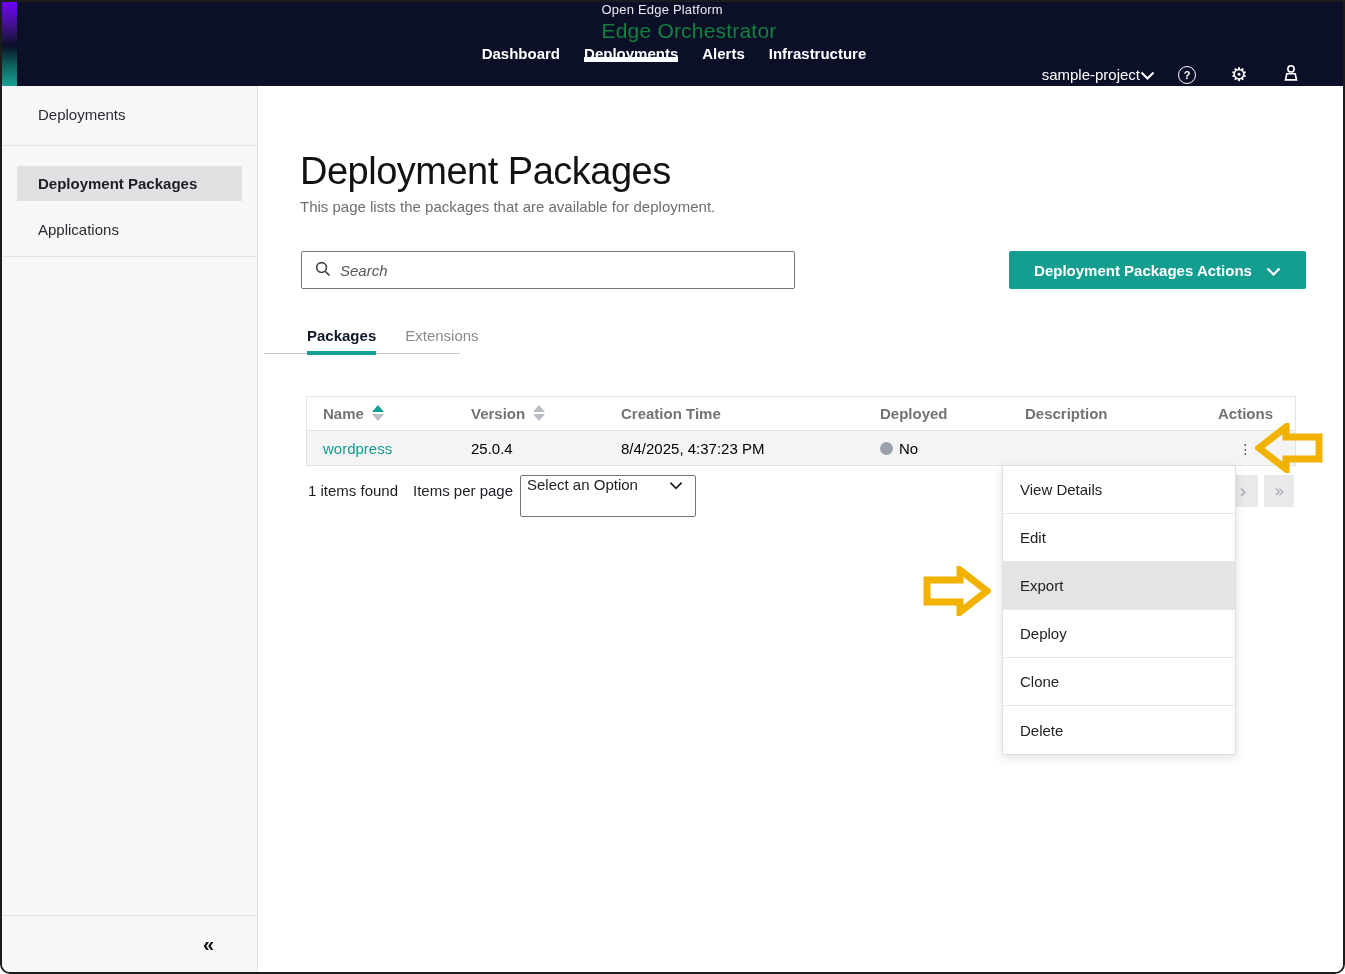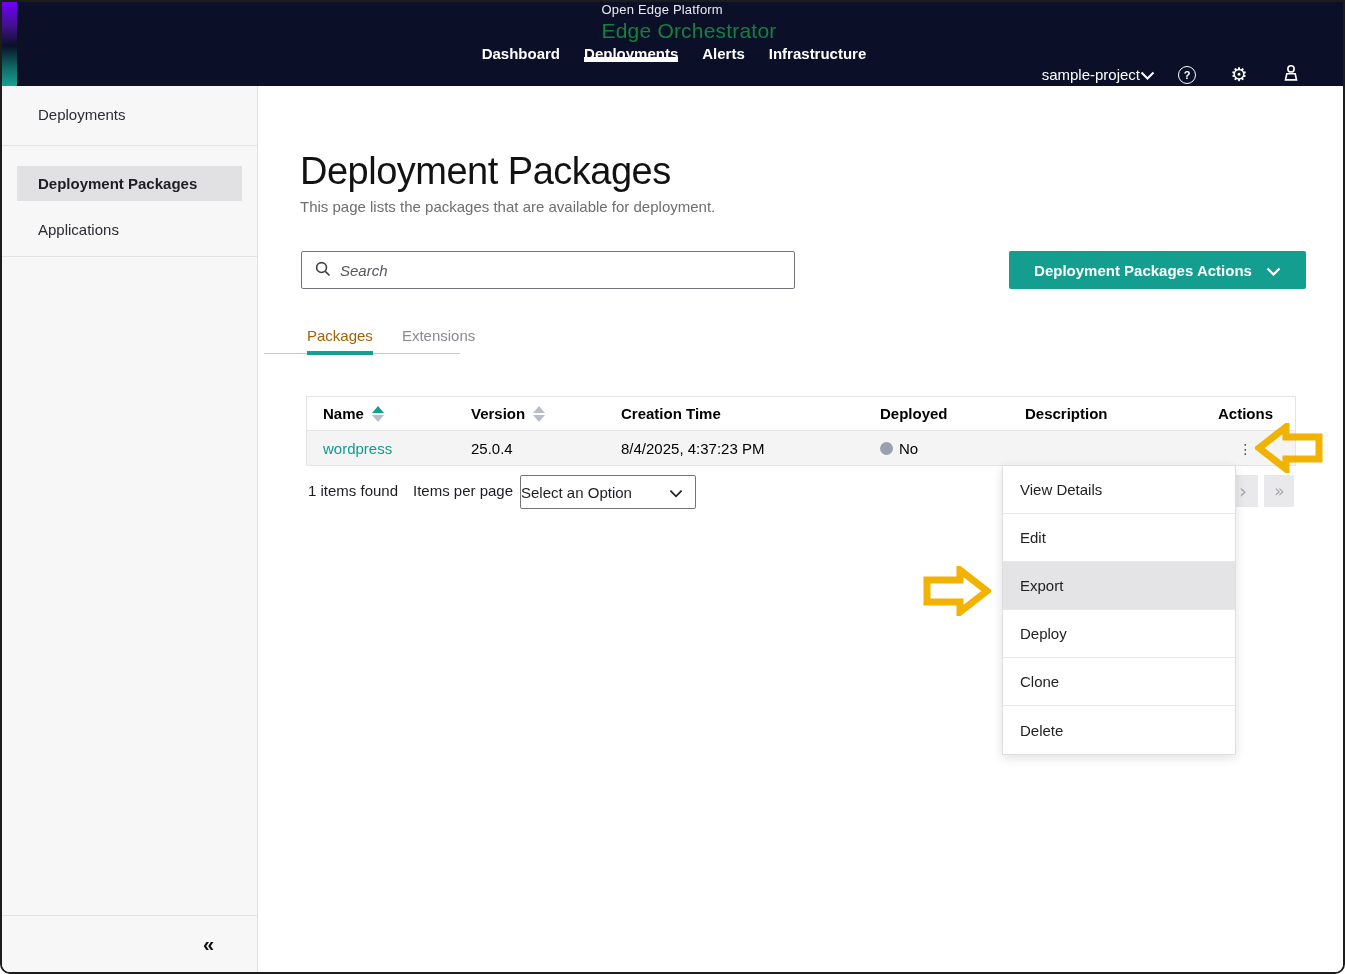--- a/index.html
+++ b/index.html
@@ -87,53 +87,53 @@
     font-size:15px; font-weight:700; cursor:pointer;
     display:flex; align-items:center; justify-content:center; gap:14px;
     font-family:"Liberation Sans", sans-serif;
   }
 
   .tab-strip {
     position:absolute; left:5px; top:237px; width:196px; height:31px;
     border-bottom:1px solid #c7c7cb; display:flex;
   }
   .tab { font-size:15px; padding:4px 11px 0 11px; position:relative; cursor:pointer; }
-  .tab-active { color:#a16207; font-weight:400; margin-left:32px;text-align:center; }
+  .tab-active { color:#0f172a; font-weight:700; margin-left:32px;text-align:center; }
   .tab-active::after { content:""; position:absolute; left:11px; right:11px; bottom:-2px; height:4px; background:#12a093; }
   .tab-inactive { color:#8a8a92; margin-left:7px; }
 
   
   .pkg-table {
     position:absolute; left:47px; top:310px; width:990px;
     border:1px solid #e4e4e6; border-bottom:none;
   }
   .t-header { display:flex; height:34px; align-items:center; background:#fff; border-bottom:1px solid #e4e4e6; }
   .t-row { display:flex; height:35px; align-items:center; background:#f4f4f5; border-bottom:1px solid #e4e4e6; }
   .cell { padding-left:16px; font-size:15px; }
   .c-name { width:148px; } .c-version { width:150px; } .c-time { width:259px; }
   .c-deployed { width:145px; } .c-desc { width:189px; } .c-actions { width:95px; text-align:center; padding-left:0; }
-  .t-header .cell { font-weight:700; color:#000000; display:flex; align-items:center; gap:8px; }
+  .t-header .cell { font-weight:700; color:#737373; display:flex; align-items:flex-start; gap:8px; }
   .t-header .c-actions { justify-content:center; }
   .sort-icon { display:inline-flex; flex-direction:column; gap:2px; }
   .sort-icon .up { width:0; height:0; border-left:6px solid transparent; border-right:6px solid transparent; border-bottom:7px solid #b9bdc5; }
   .sort-icon .down { width:0; height:0; border-left:6px solid transparent; border-right:6px solid transparent; border-top:7px solid #b9bdc5; }
   .sort-icon.asc-active .up { border-bottom-color:#12a093; }
   .link { color:#0f9b8f; cursor:pointer; }
   .deployed-cell { display:flex; align-items:center; gap:6px; }
   .status-dot { width:13px; height:13px; border-radius:50%; background:#9aa0ac; }
   .ellipsis-v { font-size:14px; color:#4a4a52; cursor:pointer; font-family:"DejaVu Sans", sans-serif; }
 
   
   .pg-summary { position:absolute; left:49px; top:396px; font-size:15px; color:#1d1d24; }
   .pg-perpage { position:absolute; left:154px; top:396px; font-size:15px; color:#1d1d24; }
   .pg-select {
-    position:absolute; left:261px; top:389px; width:176px; height:34px;
+    position:absolute; left:261px; top:389px; width:176px; height:42px;
     border:1px solid #73747b; border-radius:2px; background:#fff;
-    display:flex; align-items:center; justify-content:space-between;
-    padding:0 12px 0 0; font-size:15px; color:#1d1d24; cursor:pointer;
+    display:flex; align-items:flex-start; justify-content:space-between;
+    padding:0 12px 0 6px; font-size:15px; color:#1d1d24; cursor:pointer;
   }
   .pg-btn {
     position:absolute; top:389px; width:30px; height:32px; background:#e9e9eb;
     display:flex; align-items:center; justify-content:center;
     color:#a7abb3; cursor:pointer; font-family:"DejaVu Sans", sans-serif;
   }
   .pg-next { left:969px; font-size:20px; }
   .pg-last { left:1005px; font-size:17px; letter-spacing:-1px; }
 
   

